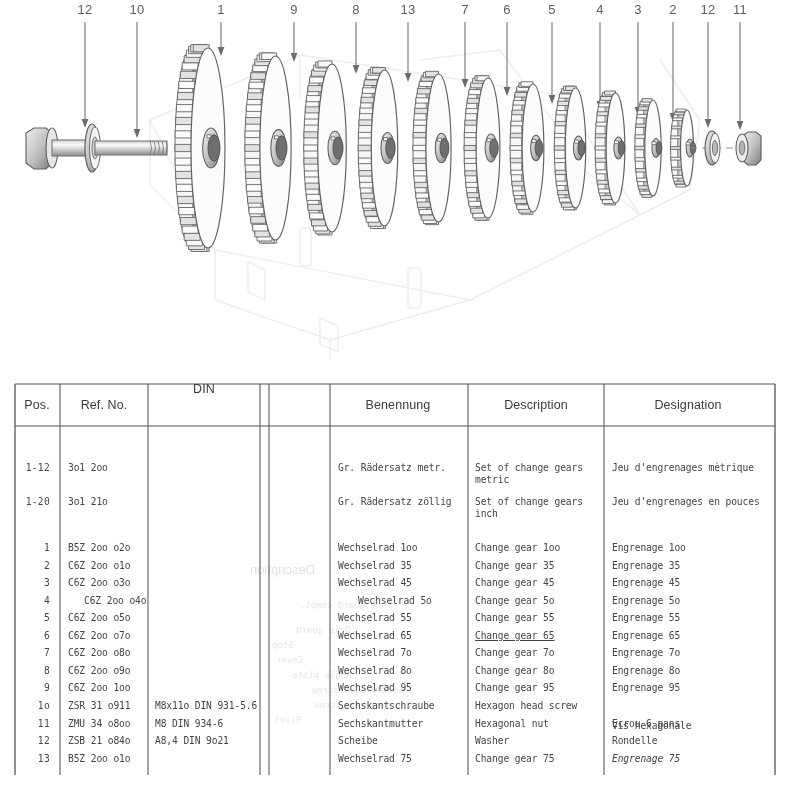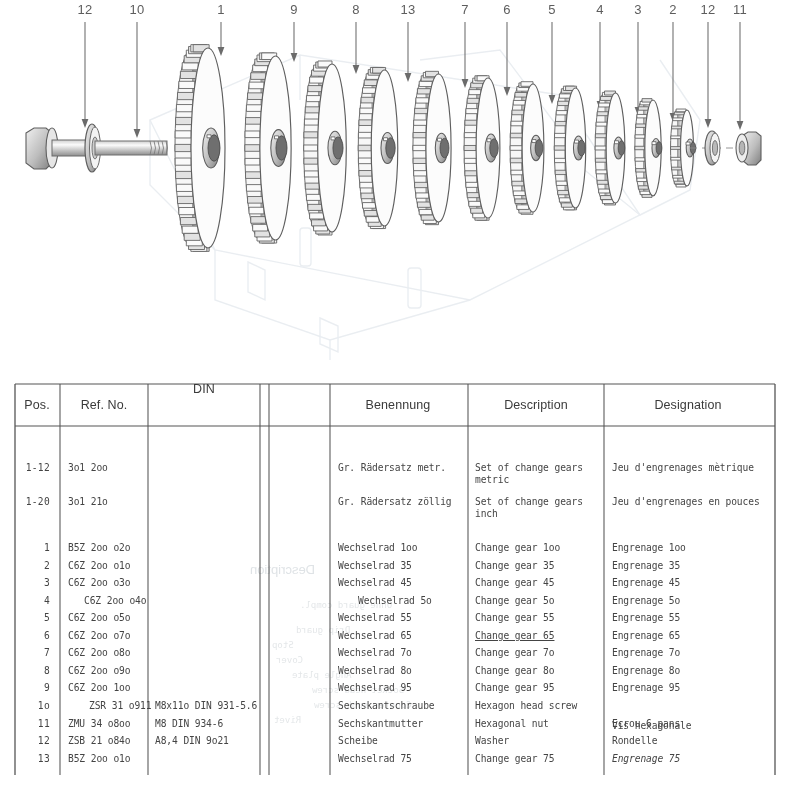--- a/index.html
+++ b/index.html
@@ -624,21 +624,21 @@
         <div class="cell" style="left: 475px; top: 286.85px;">Change gear 8o</div>
         <div class="cell" style="left: 612px; top: 286.85px;">Engrenage 8o</div>
         <div></div>
         <div class="cell pos" style="left: 50px; top: 304.4px;">9</div>
         <div class="cell" style="left: 68px; top: 304.4px;">C6Z 2oo 1oo</div>
         <div class="cell" style="left: 338px; top: 304.4px;">Wechselrad 95</div>
         <div class="cell" style="left: 475px; top: 304.4px;">Change gear 95</div>
         <div class="cell" style="left: 612px; top: 304.4px;">Engrenage 95</div>
         <div></div>
         <div class="cell pos" style="left: 50px; top: 321.95px;">1o</div>
-        <div class="cell" style="left: 68px; top: 321.95px; margin-left: 21px;">ZSR 31 o911</div>
+        <div class="cell" style="left: 68px; top: 321.95px;">ZSR 31 o911</div>
         <div class="cell" style="left: 155px; top: 321.95px;">M8x11o DIN 931-5.6</div>
         <div class="cell" style="left: 338px; top: 321.95px;">Sechskantschraube</div>
         <div class="cell" style="left: 475px; top: 321.95px;">Hexagon head screw</div>
         <div class="cell" style="left: 612px; top: 321.95px; margin-top: 20px;">Vis hexagonale</div>
         <div></div>
         <div class="cell pos" style="left: 50px; top: 339.5px;">11</div>
         <div class="cell" style="left: 68px; top: 339.5px;">ZMU 34 o8oo</div>
         <div class="cell" style="left: 155px; top: 339.5px;">M8 DIN 934-6</div>
         <div class="cell" style="left: 338px; top: 339.5px;">Sechskantmutter</div>
         <div class="cell" style="left: 475px; top: 339.5px;">Hexagonal nut</div>

